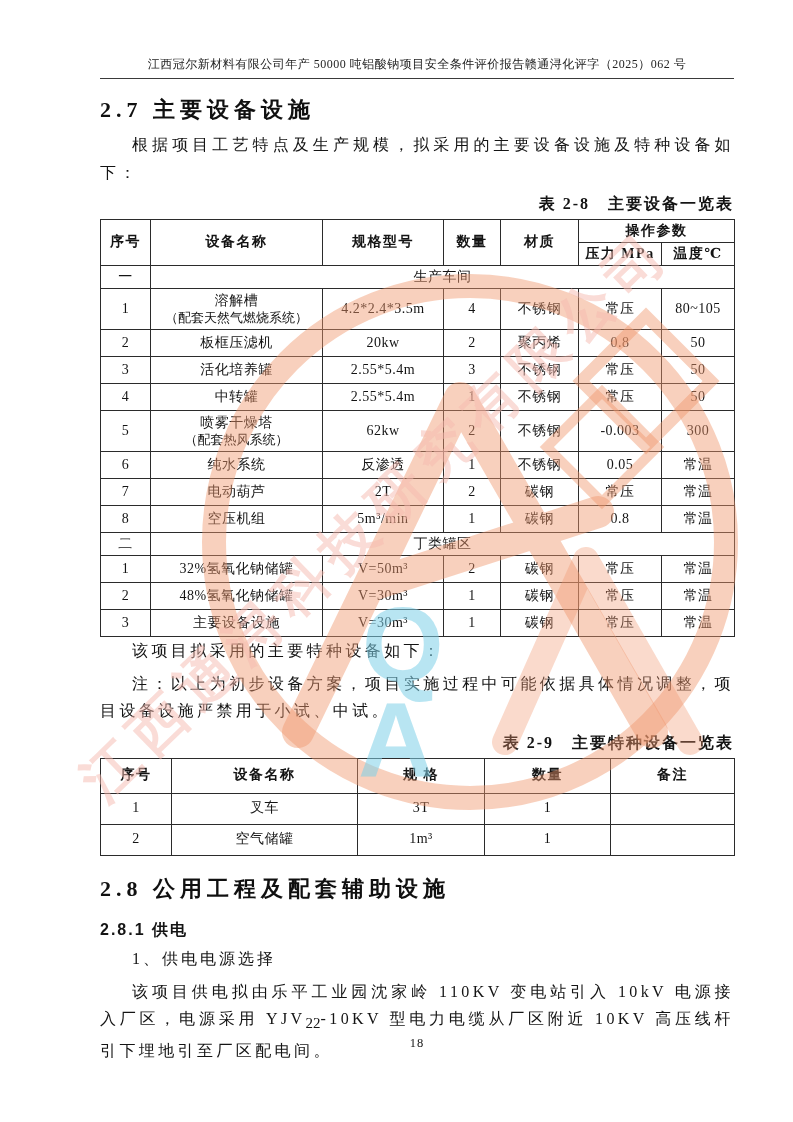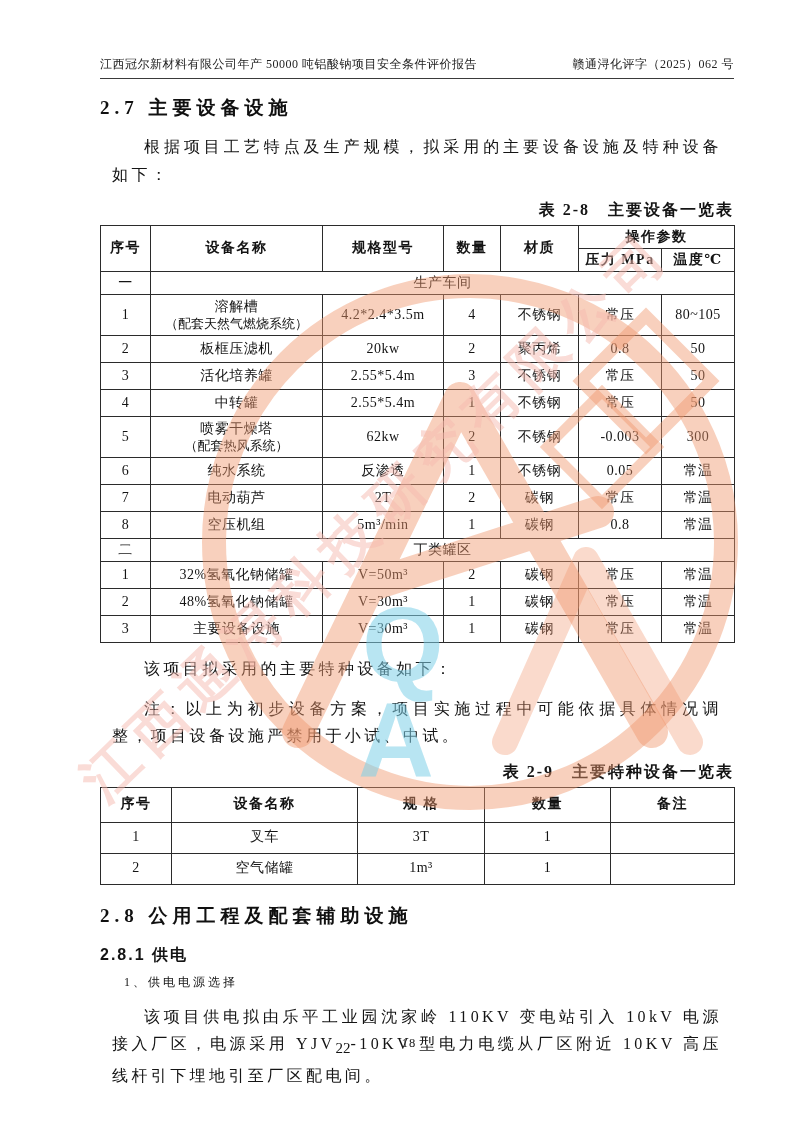--- a/index.html
+++ b/index.html
@@ -2,46 +2,46 @@
 <html><head>
 <meta charset="utf-8">
 <style>
   html,body{margin:0;padding:0;}
   body{
     width:793px;height:1122px;background:#ffffff;position:relative;overflow:hidden;
     font-family:"Liberation Serif","DejaVu Serif",serif;color:#141414;
   }
   .content{position:absolute;left:100px;top:56px;width:634px;z-index:1;}
   
-  .pg-header{display:flex;justify-content:space-between;align-items:flex-end;
+  .pg-header{display:flex;justify-content:center;align-items:flex-end;
     font-size:12px;letter-spacing:.5px;padding-bottom:5px;border-bottom:1.6px solid #3a3a3a;color:#222;}
   
-  .h-main{font-size:19px;font-weight:bold;letter-spacing:5px;margin:16px 0 6px;color:#101010;}
+  .h-main{font-size:22px;font-weight:bold;letter-spacing:5px;margin:16px 0 6px;color:#101010;}
   .h-sub{font-size:16px;font-weight:bold;letter-spacing:2px;margin:16px 0 6px;
     font-family:"Liberation Sans","DejaVu Sans",sans-serif;}
   
-  p.doc{font-size:16px;line-height:1.72;letter-spacing:3.4px;text-align:justify;margin:12px;}
+  p.doc{font-size:16px;line-height:1.72;letter-spacing:3.4px;text-align:justify;margin:0;}
   p.doc.indent{text-indent:2em;}
-  p.plain{font-size:12px;letter-spacing:3px;margin:8px 0;text-indent:2em;}
+  p.plain{font-size:16px;letter-spacing:3px;margin:8px 0;text-indent:2em;}
   sub.small{font-size:15px;letter-spacing:0;}
   
   .tcaption{text-align:right;font-weight:bold;font-size:16px;letter-spacing:2px;margin:8px 0 4px;}
   
   table.doc-table{border-collapse:collapse;table-layout:fixed;width:634px;
     font-size:14px;text-align:center;letter-spacing:.5px;padding-left:23px;}
   table.doc-table th,table.doc-table td{border:1px solid #2b2b2b;padding:1px 2px;line-height:1.3;
     overflow:hidden;}
   table.doc-table th{font-weight:bold;letter-spacing:1.5px;}
   tr.h21 td, tr.h21 th{height:20px;}
   tr.h24 td{height:24px;}
   tr.h38 td{height:38px;}
   table.t29 th{height:32px;}
   table.t29 td{height:28px;}
   .cell-note{font-size:13px;letter-spacing:0;line-height:1.15;}
-  .footer{position:absolute;left:92px;top:1036px;width:634px;text-align:center;
+  .footer{position:absolute;left:100px;top:1036px;width:634px;text-align:center;
     font-size:12.5px;letter-spacing:1px;z-index:1;}
   
   .watermark{position:absolute;left:0;top:0;width:793px;height:1122px;z-index:2;pointer-events:none;}
   .wm-diagonal{position:absolute;left:118px;top:742px;font-size:56px;font-weight:bold;
     letter-spacing:10px;white-space:nowrap;color:rgba(246,186,176,0.50);
     transform:rotate(-44deg);transform-origin:0 100%;
     font-family:"Liberation Sans","DejaVu Sans",sans-serif;}
   .wm-mono{position:absolute;font-family:"Liberation Sans","DejaVu Sans",sans-serif;
     font-weight:bold;color:rgba(125,207,232,0.55);line-height:1;}
   .wm-q{left:362px;top:592px;font-size:105px;}

